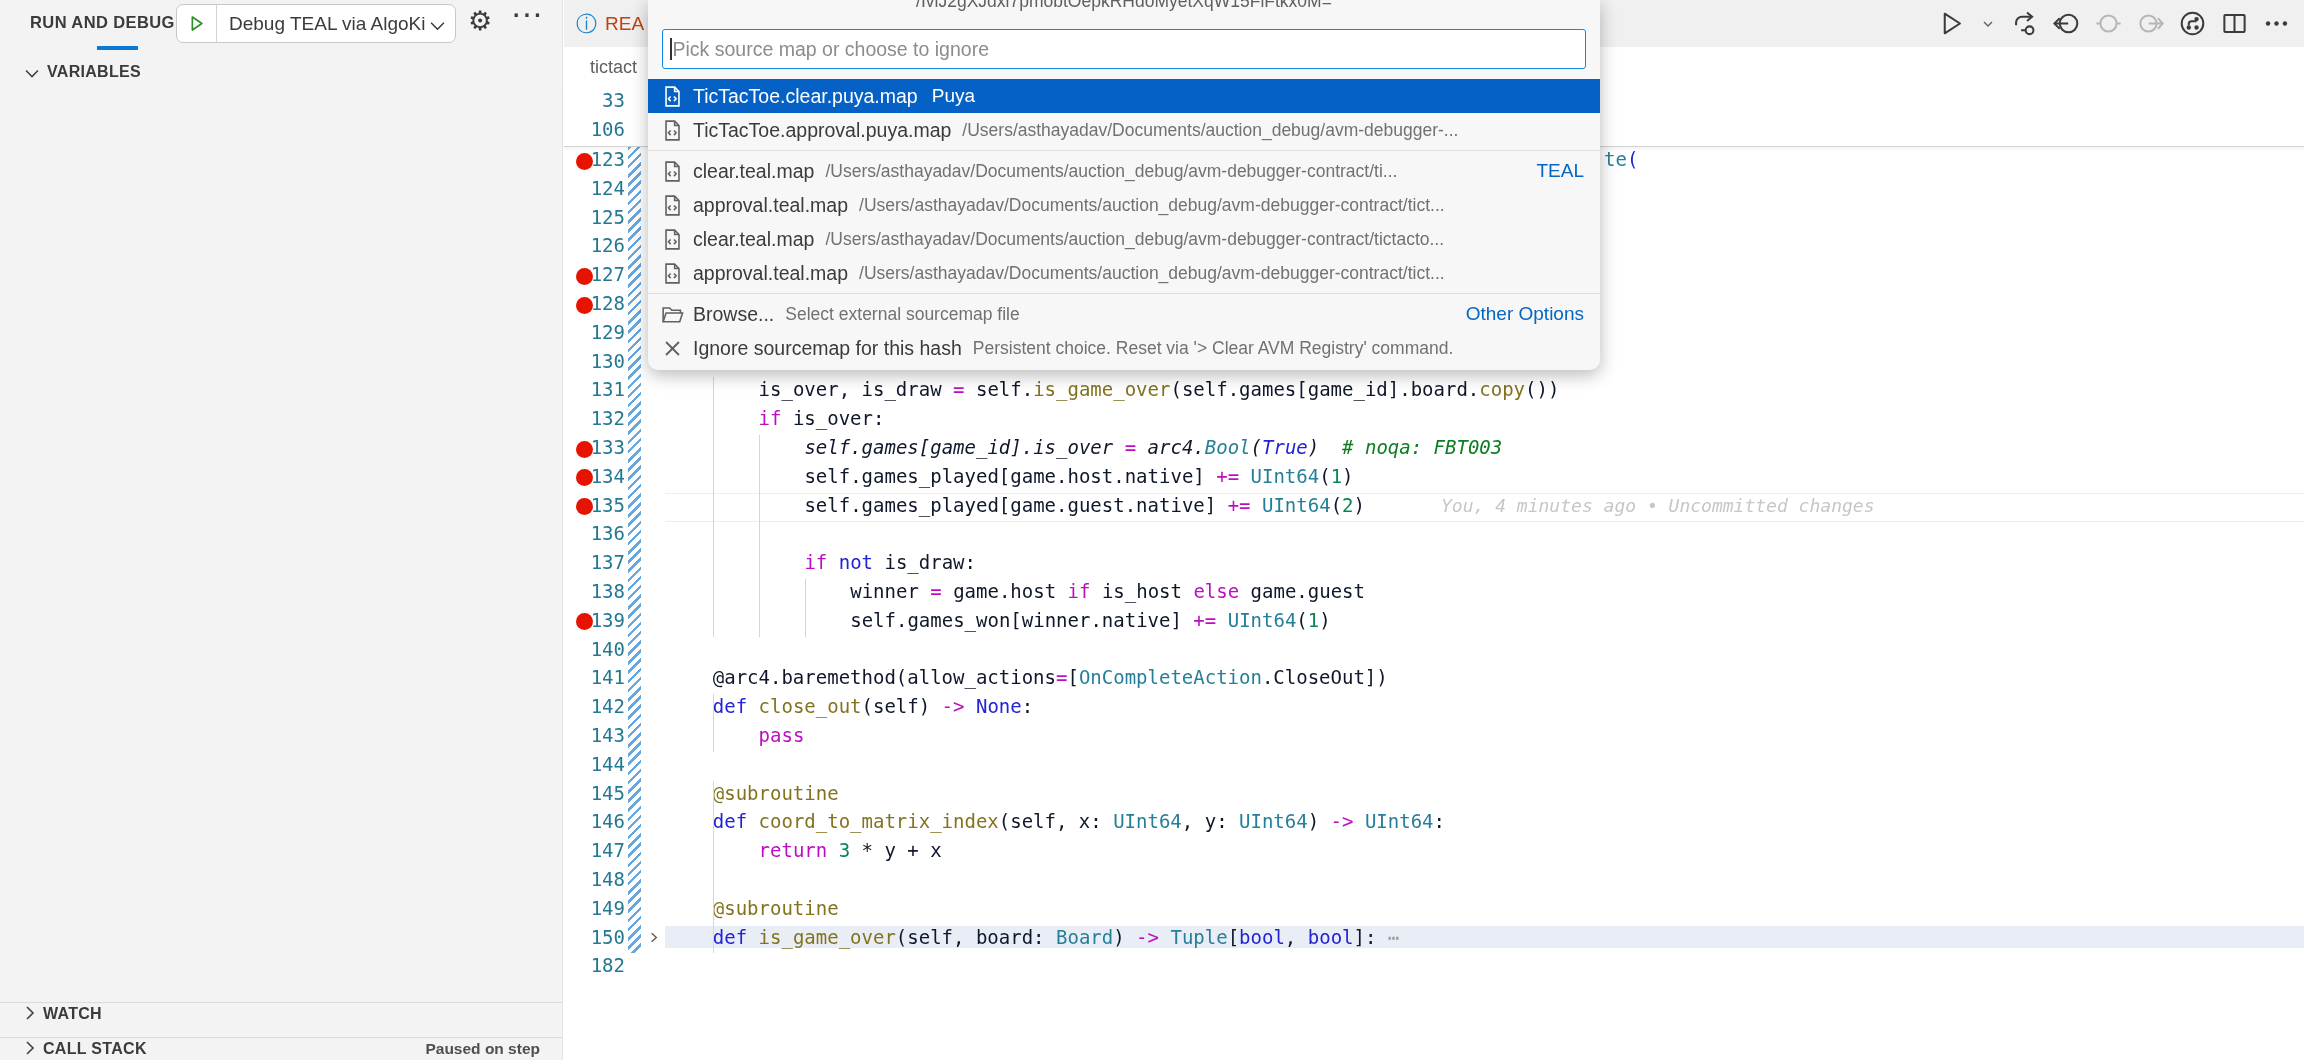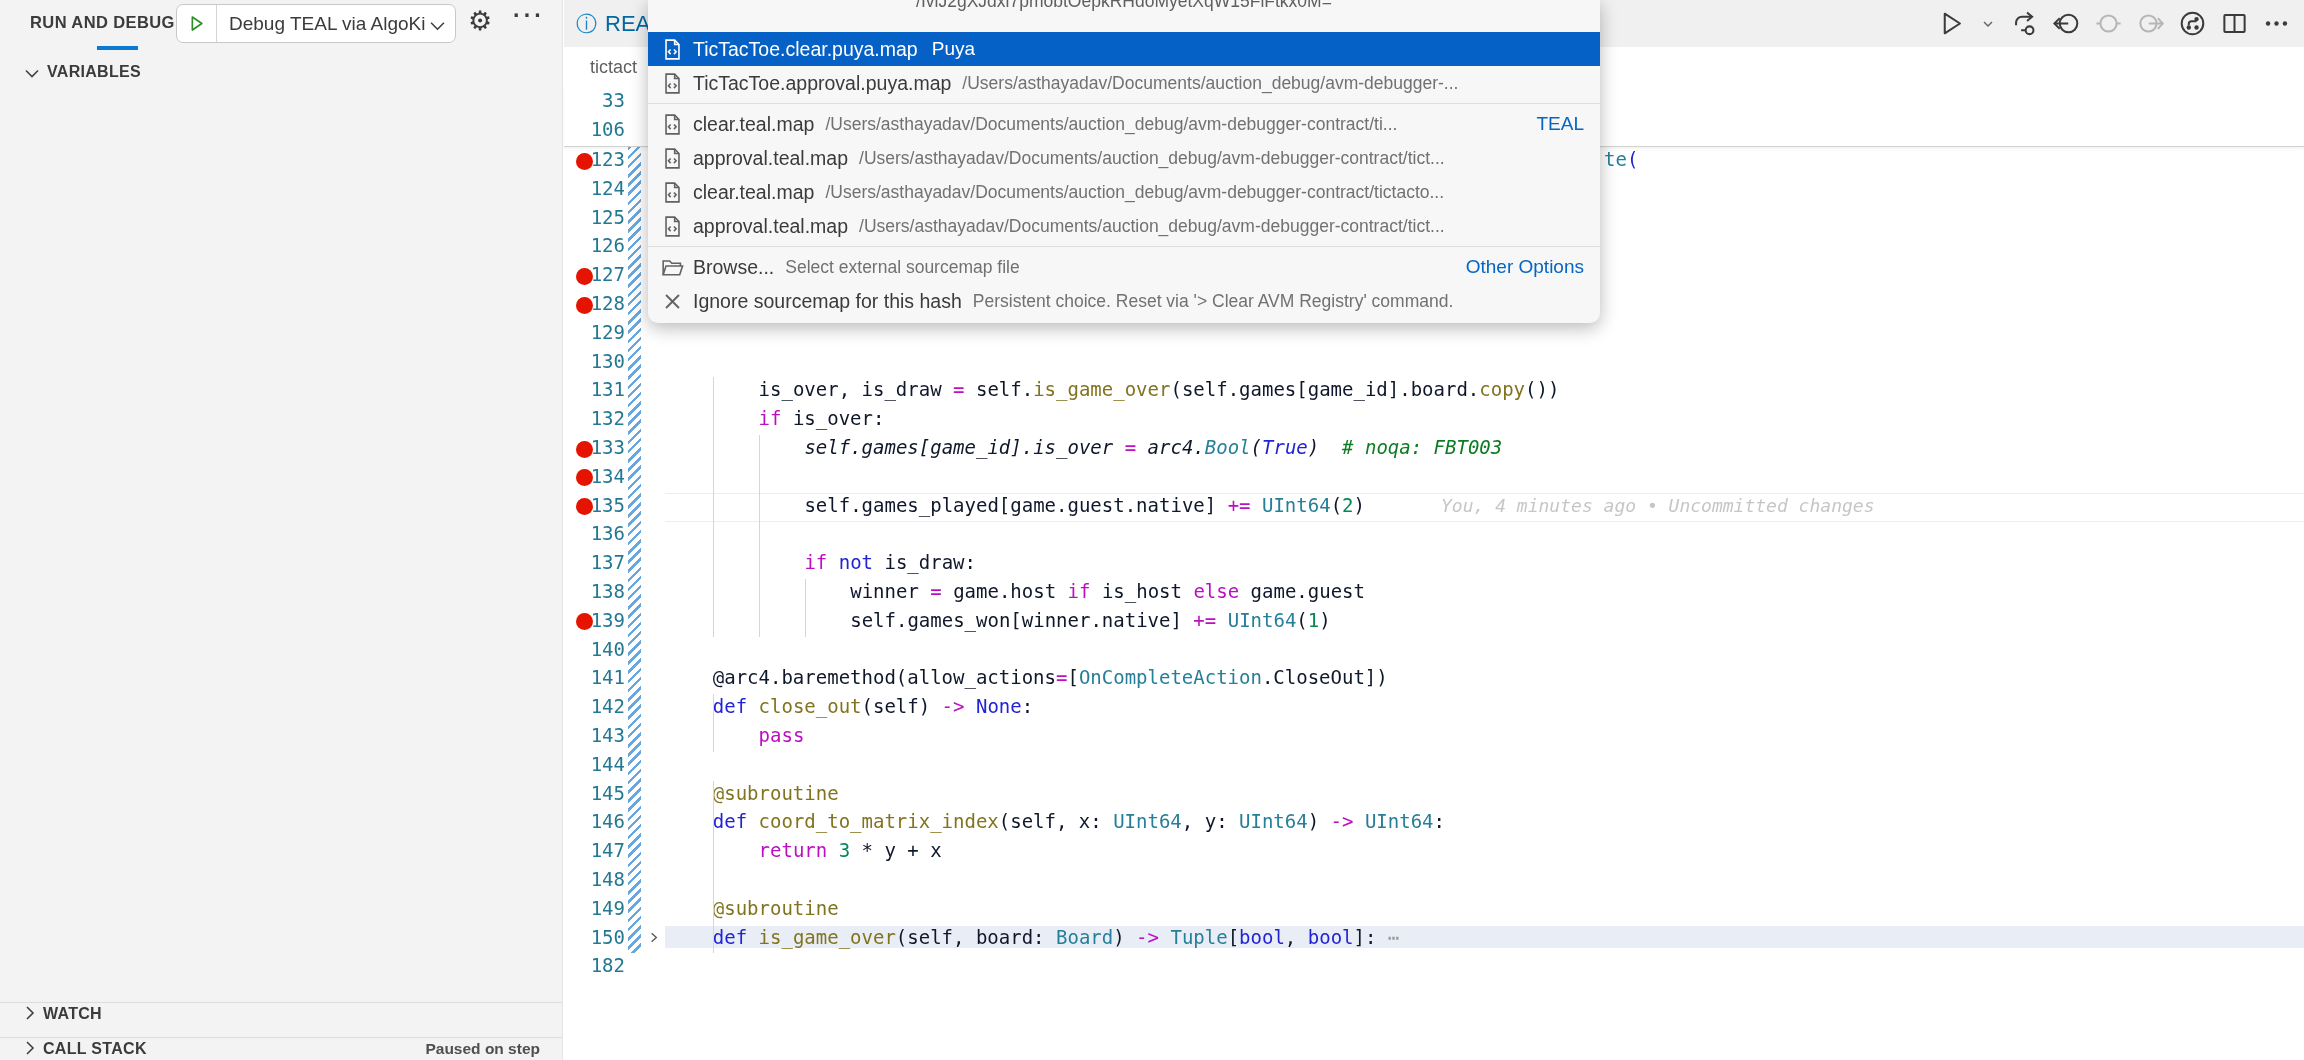--- a/index.html
+++ b/index.html
@@ -23,21 +23,21 @@
   #variables-row { top:56px; height:32px; }
   #watch-row { top:1002px; height:22px; border-top:1px solid #dcdcdc; }
   #callstack-row { top:1037px; height:23px; border-top:1px solid #dcdcdc; }
   #paused-status { position:absolute; right:22px; top:1040px; font-size:15.5px; font-weight:bold; color:#4f4f4f; }
 
   
   #editor { position:absolute; left:564px; top:0; width:1740px; height:1060px; background:#fff; }
   #tabstrip { position:absolute; left:0; top:0; width:100%; height:47px; background:#f0f0f0; }
   #tab-readme { position:absolute; left:12px; top:0; height:47px; display:flex; align-items:center; gap:8px; }
   #tab-readme .ticon { color:#1f85c8; font-size:21px; }
-  #tab-readme .tlabel { font-size:22px; color:#0369a1; }
+  #tab-readme .tlabel { font-size:19px; color:#c2410c; }
   #breadcrumb-row { position:absolute; left:0; top:47px; width:100%; height:41px; background:#fff; }
   #breadcrumb-row .crumb { position:absolute; left:26px; top:10px; font-size:18px; color:#616161; }
 
   
   #ed-toolbar { position:absolute; right:14px; top:0; height:47px; display:flex; align-items:center; gap:15px; }
   .tb-icon { width:27px; height:27px; display:flex; align-items:center; justify-content:center; color:#3b3b3b; }
   .tb-icon.dis { color:#b6b6b6; }
   .tb-icon.narrow { width:16px; color:#616161; }
   .tb-icon svg { width:100%; height:100%; }
 
@@ -258,20 +258,21 @@
         <div class="code-text" style="padding-left: 93.6px;"><span class="tok-k">if</span><span class="tok-v"> is_over:</span></div>
       </div>
       <div class="code-row" style="top: 435px;">
         <div class="bp-dot"></div>
         <div class="lnum">133</div>
         <div class="code-text" style="padding-left: 139.4px; font-style: italic;"><span class="tok-v">self.games[game_id].is_over </span><span class="tok-o">=</span><span class="tok-v"> arc4.</span><span class="tok-t">Bool</span><span class="tok-v">(</span><span class="tok-b">True</span><span class="tok-v">)  </span><span class="tok-c"># noqa: FBT003</span></div>
       </div>
       <div class="code-row" style="top: 463.8px;">
         <div class="bp-dot"></div>
         <div class="lnum">134</div>
+        <div class="code-text" style="padding-left: 139.4px;"><span class="tok-v">self.games_played[game.host.native] </span><span class="tok-o">+=</span><span class="tok-v"> </span><span class="tok-t">UInt64</span><span class="tok-v">(</span><span class="tok-n">1</span><span class="tok-v">)</span></div>
       </div>
       <div class="code-row" style="top: 492.6px;">
         <div class="cur-line"></div>
         <div class="bp-dot"></div>
         <div class="lnum">135</div>
         <div class="code-text" style="padding-left: 139.4px;"><span class="tok-v">self.games_played[game.guest.native] </span><span class="tok-o">+=</span><span class="tok-v"> </span><span class="tok-t">UInt64</span><span class="tok-v">(</span><span class="tok-n">2</span><span class="tok-v">)</span></div>
         <span class="blame">You, 4 minutes ago • Uncommitted changes</span>
       </div>
       <div class="code-row" style="top: 521.4px;">
         <div class="lnum">136</div>
@@ -355,20 +356,26 @@
       <div class="sticky-row" style="top: 29px;">
         <div class="lnum">106</div>
       </div>
     </div>
 </div>
 
 <div id="quickpick">
   <div id="qp-title">
       <span>/IvlJ2gXJdxl7pmobtOepkRHdoMyetXqW15FlFtkx0M=</span>
     </div>
+  <div id="qp-inputwrap">
+    <div id="qp-input">
+      <span id="qp-caret"></span>
+      <span id="qp-placeholder">Pick source map or choose to ignore</span>
+    </div>
+  </div>
   <div id="qp-list">
       <div class="qp-item selected">
         <span class="qicon"><svg viewBox="0 0 16 16" fill="none" stroke="currentColor" stroke-width="1.1">
             <path d="M3.5 1.5 H9.5 L12.5 4.5 V14.5 H3.5 Z"></path>
             <path d="M9.5 1.5 V4.5 H12.5"></path>
             <path d="M6.7 8 L5.2 9.6 L6.7 11.2"></path>
             <path d="M9 8 L10.5 9.6 L9 11.2"></path>
           </svg></span>
         <span class="qp-label">TicTacToe.clear.puya.map</span>
         <span class="qp-badge">Puya</span>

